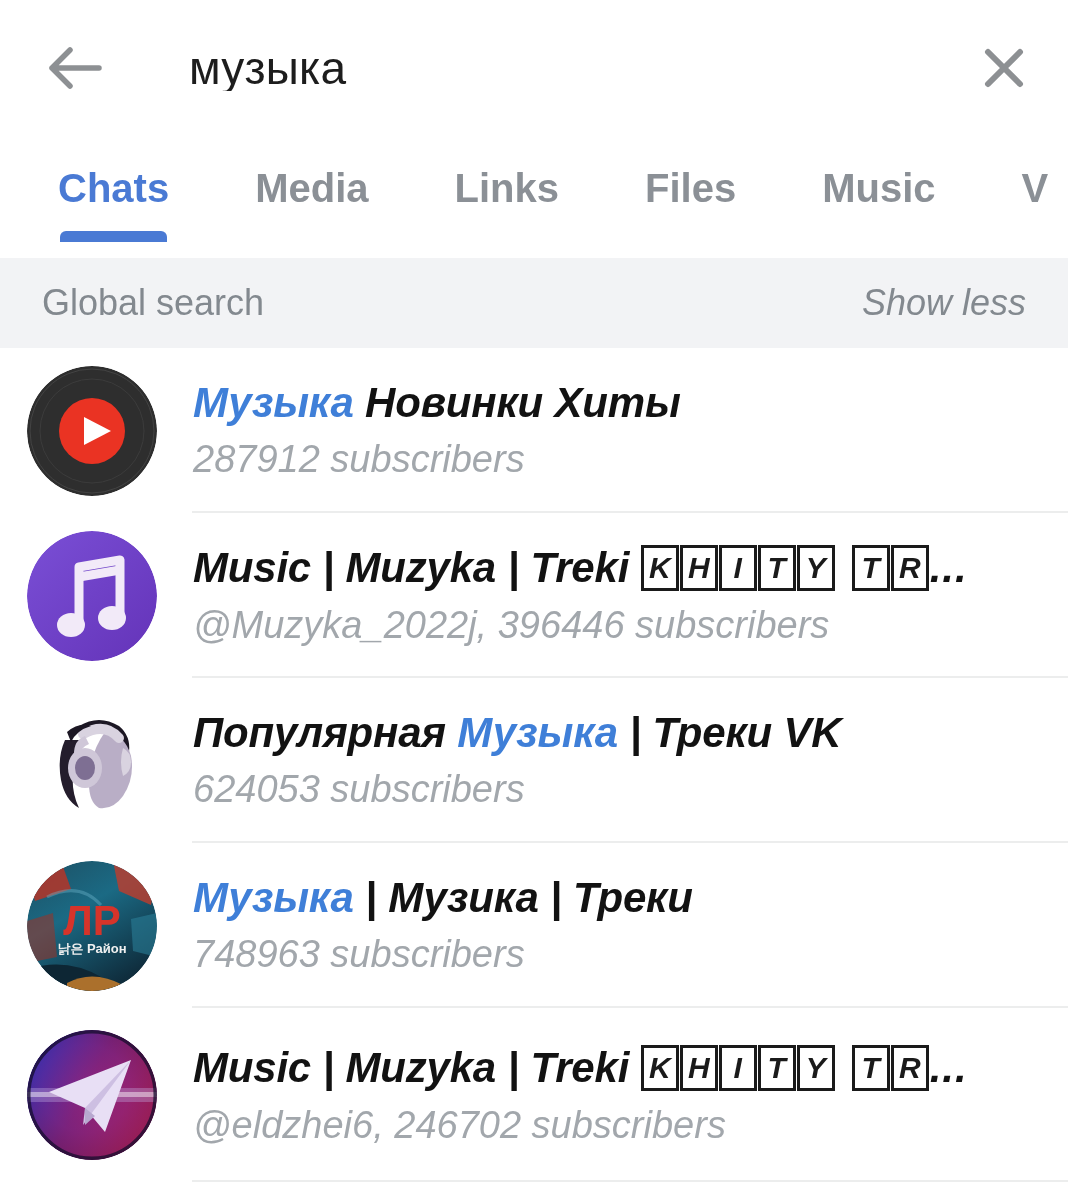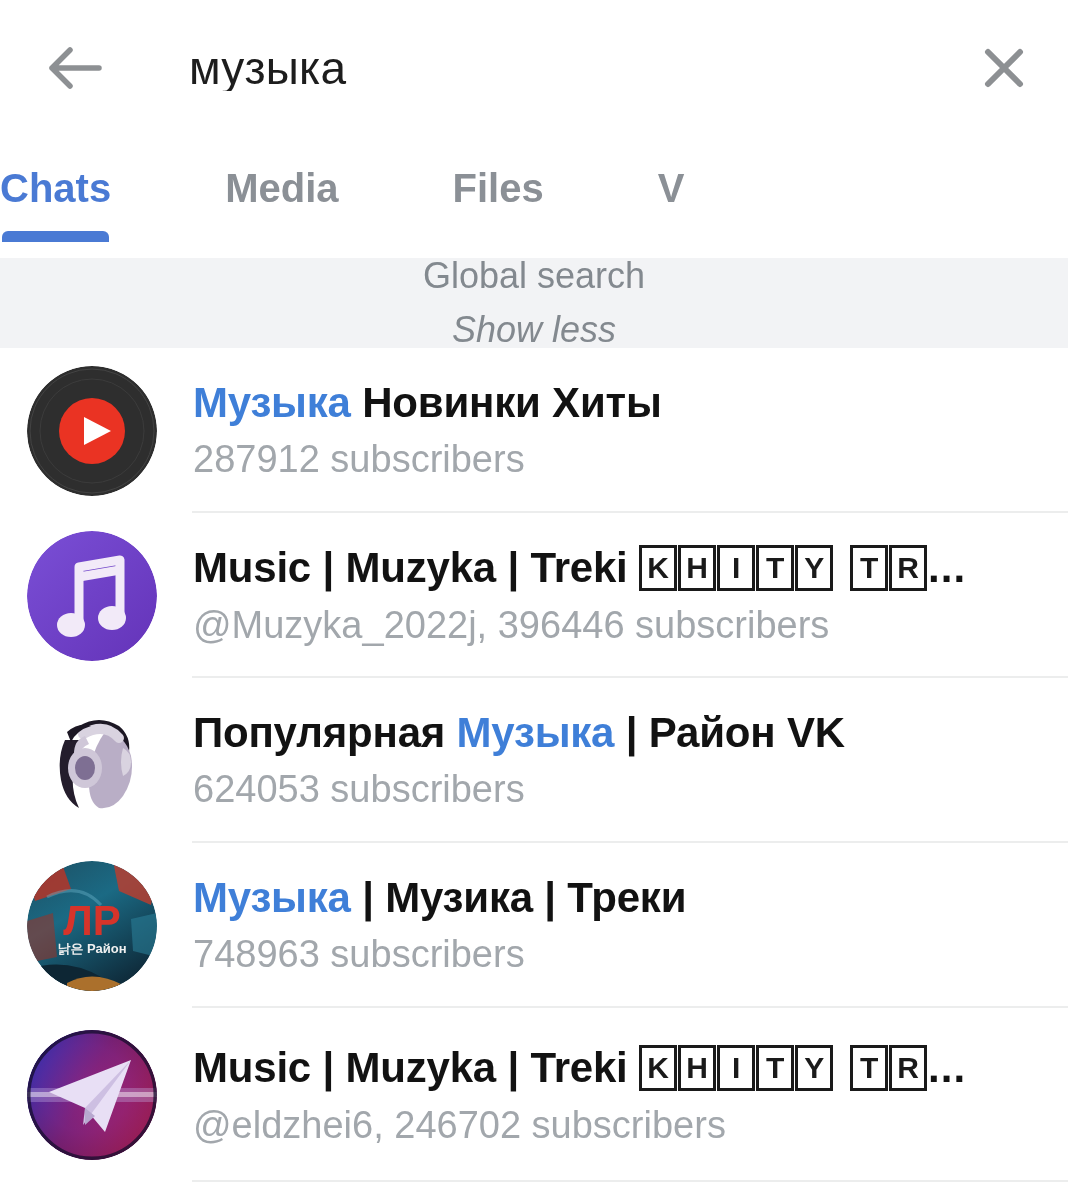--- a/index.html
+++ b/index.html
@@ -40,23 +40,23 @@
     display: flex; align-items: center; justify-content: center;
     flex: 0 0 auto;
   }
 
   
   .tabs {
     position: relative;
     height: 122px;
     display: flex;
     align-items: flex-start;
+    padding-left: 58px;
     overflow: hidden;
     background: #fff;
-    gap: 28px;
   }
   .tab {
     position: relative;
     font-size: 40px;
     font-weight: bold;
     color: #8b9096;
     padding-top: 32px;
     margin-right: 86px;
     white-space: nowrap;
     line-height: 1;
@@ -74,21 +74,20 @@
   .tab.clipped { margin-right: 0; }
 
   
   .global-bar {
     height: 90px;
     background: #f2f3f5;
     display: flex;
     align-items: center;
     justify-content: space-between;
     padding: 0 42px 0 42px;
-    flex-direction: column;
   }
   .global-bar .gs-label {
     font-size: 36px;
     color: #83898f;
     line-height: 1;
   }
   .global-bar .gs-action {
     font-size: 36px;
     color: #83898f;
     line-height: 1;
@@ -119,20 +118,21 @@
     overflow: hidden;
     position: relative;
     background: #fff;
   }
   .avatar.plain { border-radius: 0; background: #fff; }
   .texts {
     flex: 1 1 auto;
     padding-left: 36px;
     min-width: 0;
     overflow: hidden;
+    font-style: italic;
   }
   .title {
     font-size: 42px;
     font-weight: bold;
     color: #121212;
     line-height: 1.06;
     white-space: nowrap;
     margin-bottom: 15px;
     letter-spacing: -0.2px;
   }
@@ -184,21 +184,27 @@
 
   <div class="tabs">
     <div class="tab active">
       <span>Chats</span>
       <span class="tab-underline"></span>
     </div>
     <div class="tab">
       <span>Media</span>
     </div>
     <div class="tab">
+      <span>Links</span>
+    </div>
+    <div class="tab">
       <span>Files</span>
+    </div>
+    <div class="tab">
+      <span>Music</span>
     </div>
     <div class="tab clipped">
       <span>V</span>
     </div>
   </div>
 
   <div class="global-bar">
     <span class="gs-label">Global search</span>
     <span class="gs-action">Show less</span>
   </div>
@@ -254,21 +260,21 @@
           <path d="M78 36 Q98 38 104 60 Q108 82 96 100 Q86 114 72 112 Q62 106 62 88 Q62 58 78 36 Z" fill="#b9aec6"></path>
           <path d="M96 52 Q104 56 104 66 Q104 76 96 80 Q92 66 96 52 Z" fill="#d9d3e0"></path>
           <ellipse cx="58" cy="72" rx="17" ry="20" fill="#cfc7d8"></ellipse>
           <ellipse cx="58" cy="72" rx="10" ry="12" fill="#7e6f93"></ellipse>
           <path d="M56 38 Q78 26 92 42" fill="none" stroke="#d9d3e0" stroke-width="10" stroke-linecap="round"></path>
           <path d="M47 58 Q47 44 58 40 L62 48 Q52 52 54 60 Z" fill="#cfc7d8"></path>
           <path d="M40 36 Q52 26 64 30 Q50 34 44 46 Z" fill="#1c1724"></path>
         </svg>
       </div>
       <div class="texts">
-        <div class="title"><span>Популярная </span><span class="hl">Музыка</span><span> | Район VK</span></div>
+        <div class="title"><span>Популярная </span><span class="hl">Музыка</span><span> | Треки VK</span></div>
         <div class="sub">624053 subscribers</div>
       </div>
       <div class="divider"></div>
     </div>
 
     <div class="row">
       <div class="avatar">
         <svg width="130" height="130" viewBox="0 0 130 130">
           <defs>
             <clipPath id="cp4">

